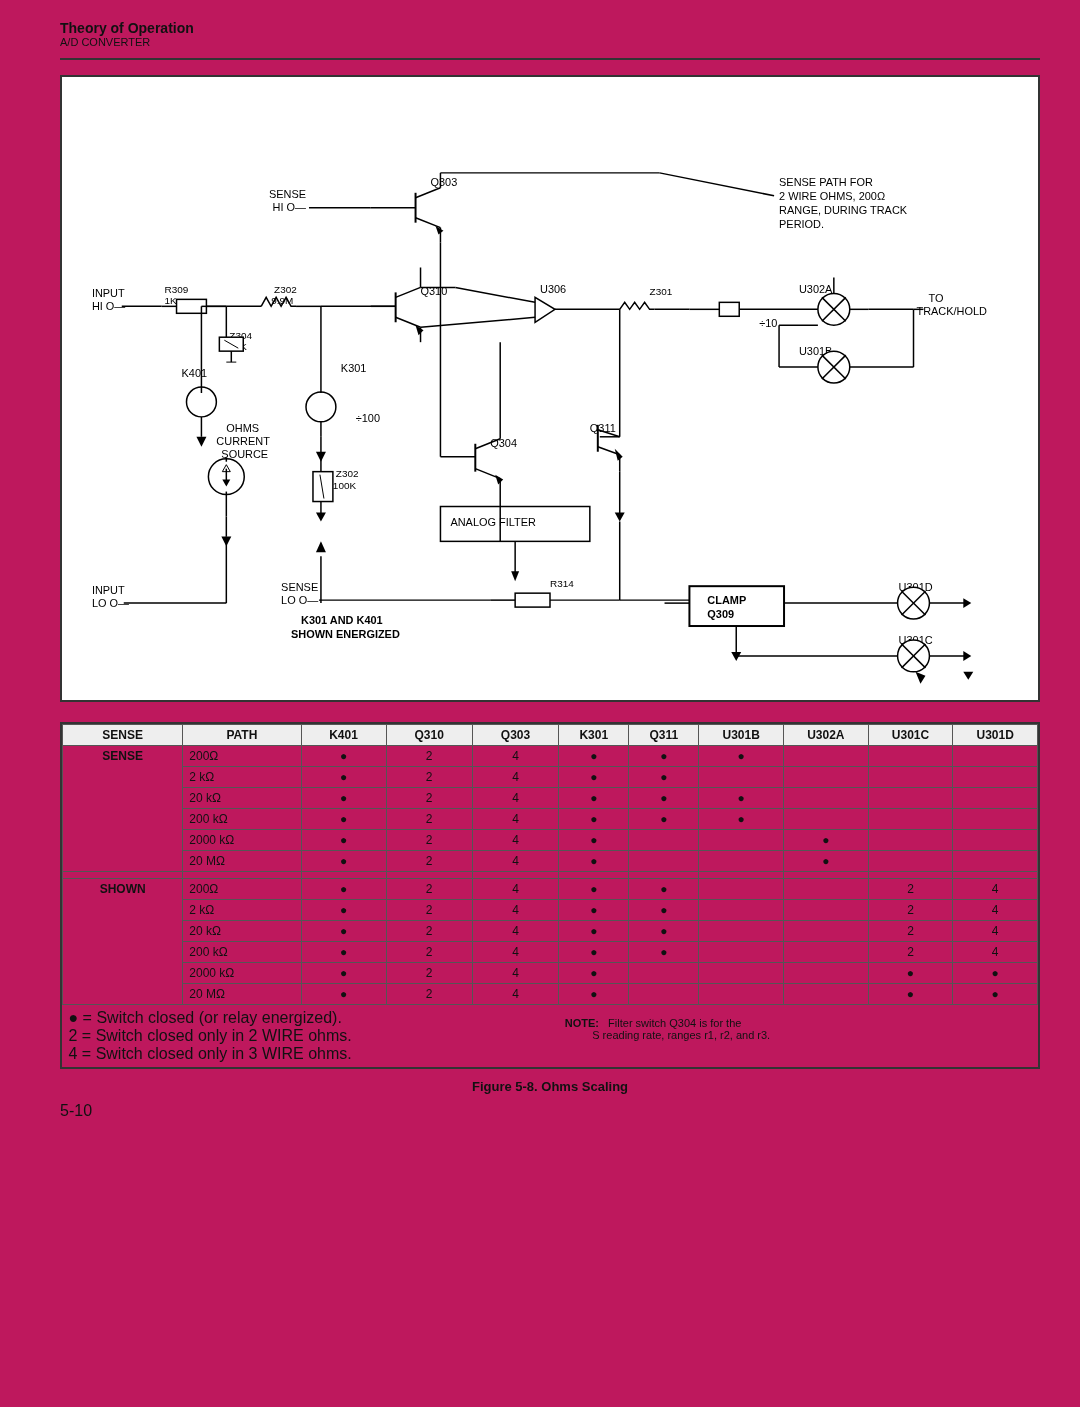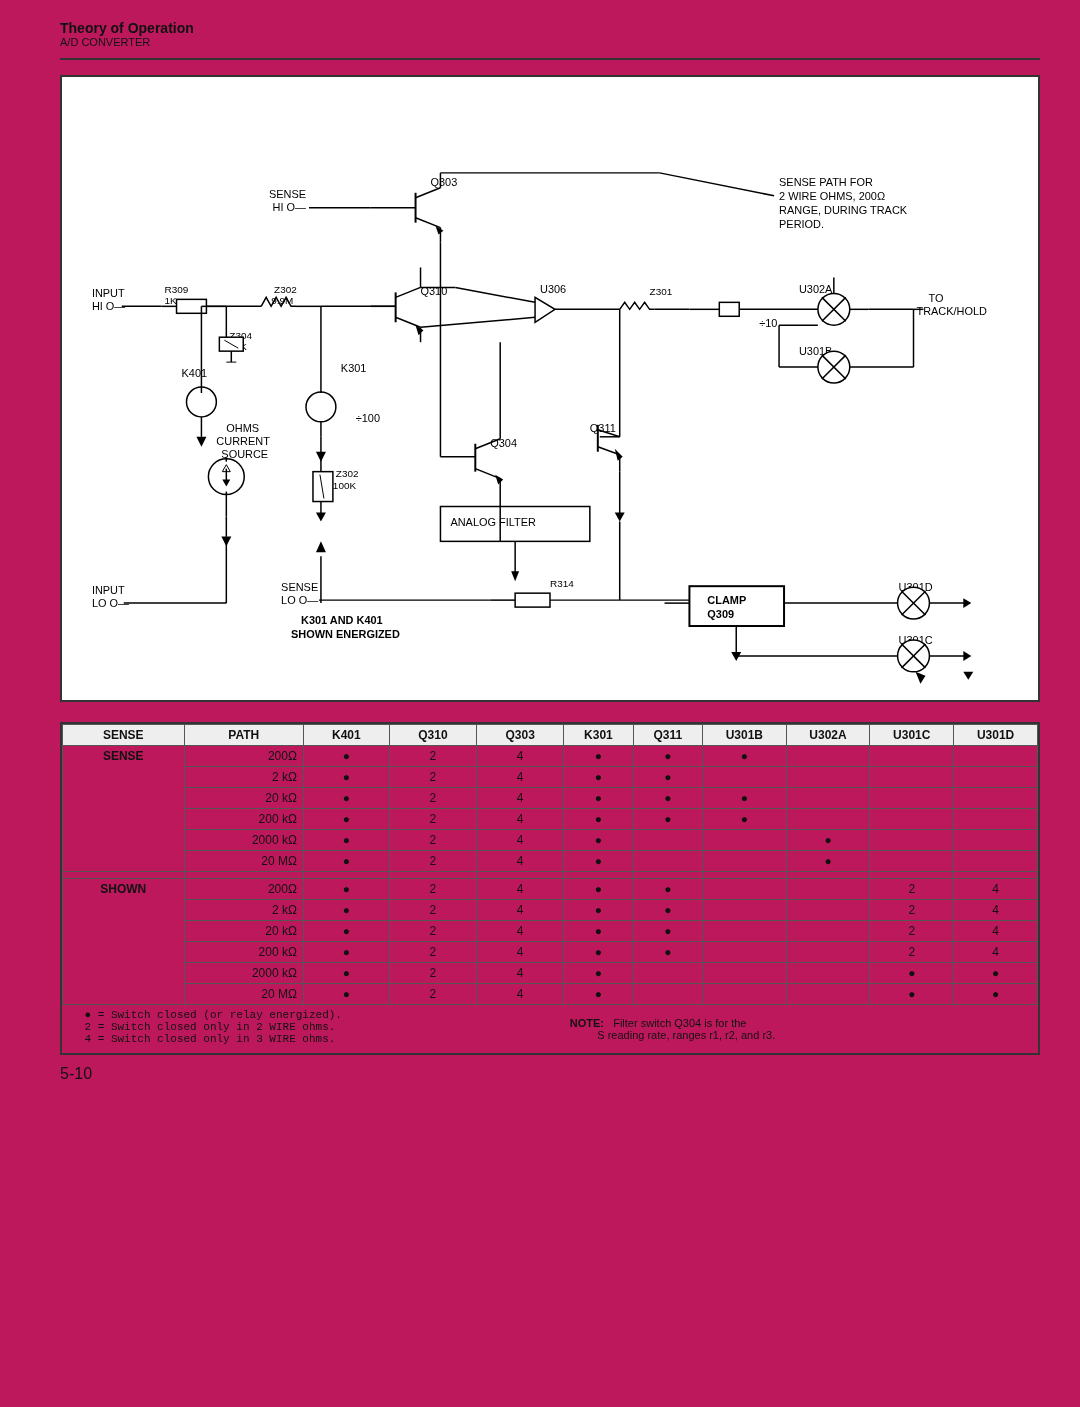--- a/index.html
+++ b/index.html
@@ -62,21 +62,21 @@
       text-align: center;
     }
     table th {
       background: #eee;
       font-weight: bold;
     }
     .period-cell {
       font-weight: bold;
       vertical-align: top;
     }
-    .range-cell { text-align: right; }
+    .range-cell { text-align: left; }
     .notes-row td {
       border: none;
       border-top: 1px solid #555;
       text-align: left;
       font-size: 11px;
       padding: 2px 4px;
     }
     .figure-caption {
       text-align: center;
       font-weight: bold;
@@ -498,29 +498,30 @@
             <td>●</td>
             <td></td>
             <td></td>
             <td></td>
             <td>●</td>
             <td>●</td>
           </tr>
         </tbody>
       <tfoot>
         <tr class="notes-row">
-          <td colspan="5" style="vertical-align:top; font-size:11px; padding:4px 22px;font-family:Liberation Mono, monospace;">
+          <td colspan="5" style="vertical-align:top; font-size:16px; padding:4px 6px;">
             <div>● = Switch closed (or relay energized).</div>
             <div>2 = Switch closed only in 2 WIRE ohms.</div>
             <div>4 = Switch closed only in 3 WIRE ohms.</div>
           </td>
           <td colspan="6" style="vertical-align:top; font-size:11px; padding:12px 6px;">
             <div><strong>NOTE:</strong>&nbsp;&nbsp;&nbsp;Filter switch Q304 is for the</div>
             <div>&nbsp;&nbsp;&nbsp;&nbsp;&nbsp;&nbsp;&nbsp;&nbsp;&nbsp;S reading rate, ranges r1, r2, and r3.</div>
           </td>
         </tr>
       </tfoot>
     </table>
   </div>
 
+  <div class="figure-caption">Figure 5-8. Ohms Scaling</div>
 
   <div class="page-num">5-10</div>
 </div>
 
 </body></html>

